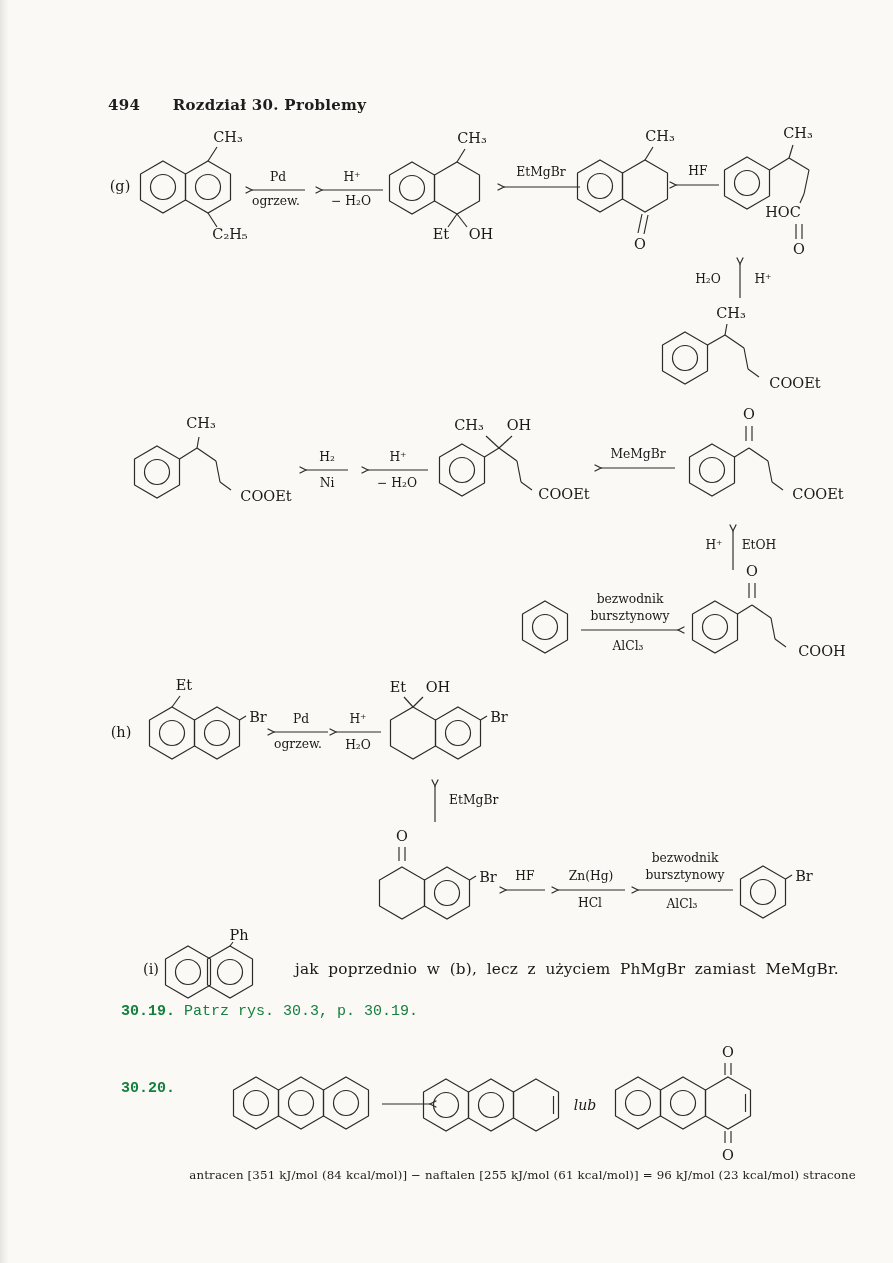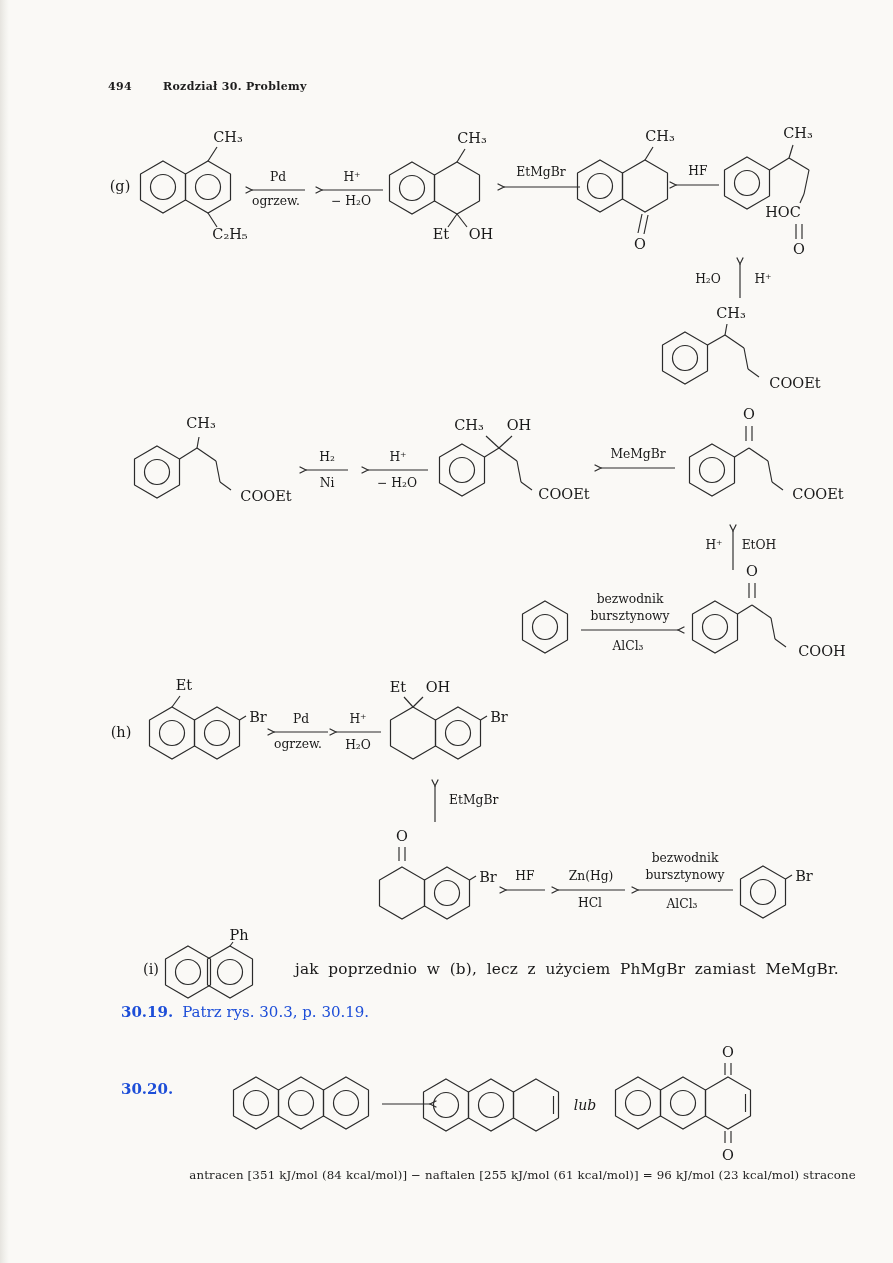--- a/index.html
+++ b/index.html
@@ -1,32 +1,32 @@
 <!DOCTYPE html>
 <html><head>
 <meta charset="utf-8">
 <style>
   html,body{margin:0;padding:0;}
   body{background:#e9e7e3;font-family:"DejaVu Serif",serif;}
   .page{position:relative;width:893px;height:1263px;background:#faf9f6;overflow:hidden;}
   .gutter{position:absolute;left:0;top:0;bottom:0;width:9px;
           background:linear-gradient(90deg,#e6e4df 0%,#f2f1ed 55%,#faf9f6 100%);}
-  .hdr{position:absolute;top:80px;left:108px;font-weight:bold;font-size:11px;color:#1d1d1d;letter-spacing:.3px;}
+  .hdr{position:absolute;top:96px;left:108px;font-weight:bold;font-size:15px;color:#1d1d1d;letter-spacing:.3px;}
   .hdr .num{display:inline-block;margin-right:27px;}
   svg.scheme{position:absolute;left:0;top:0;}
   svg .ln{fill:none;stroke:#2b2b2b;stroke-width:1.15px;}
   svg .ring{fill:none;stroke:#2b2b2b;stroke-width:1.2px;}
   svg text{fill:#191919;font-family:"DejaVu Serif",serif;font-size:13.5px;text-anchor:middle;}
   svg text.fm{font-size:14.5px;}
   svg text.rg{font-size:12.3px;}
   svg text.lbl{font-size:14.5px;}
   svg text.note{font-size:15.3px;text-anchor:start;word-spacing:4.5px;letter-spacing:.2px;}
   svg text.start{text-anchor:start;}
   svg text.lub{font-size:14px;font-style:italic;}
-  .prob{position:absolute;left:121px;font-size:15px;color:#1d4ed8;white-space:nowrap;}
+  .prob{position:absolute;left:121px;font-size:15px;color:#15803d;white-space:nowrap;font-family:Liberation Mono, monospace;}
   .prob b{margin-right:9px;}
   .caption{position:absolute;top:1168px;left:86px;width:770px;text-align:right;
            font-size:11.8px;color:#222;letter-spacing:.15px;white-space:nowrap;}
 </style>
 </head>
 <body>
 
 <div class="page">
   <div class="gutter"></div>
 

